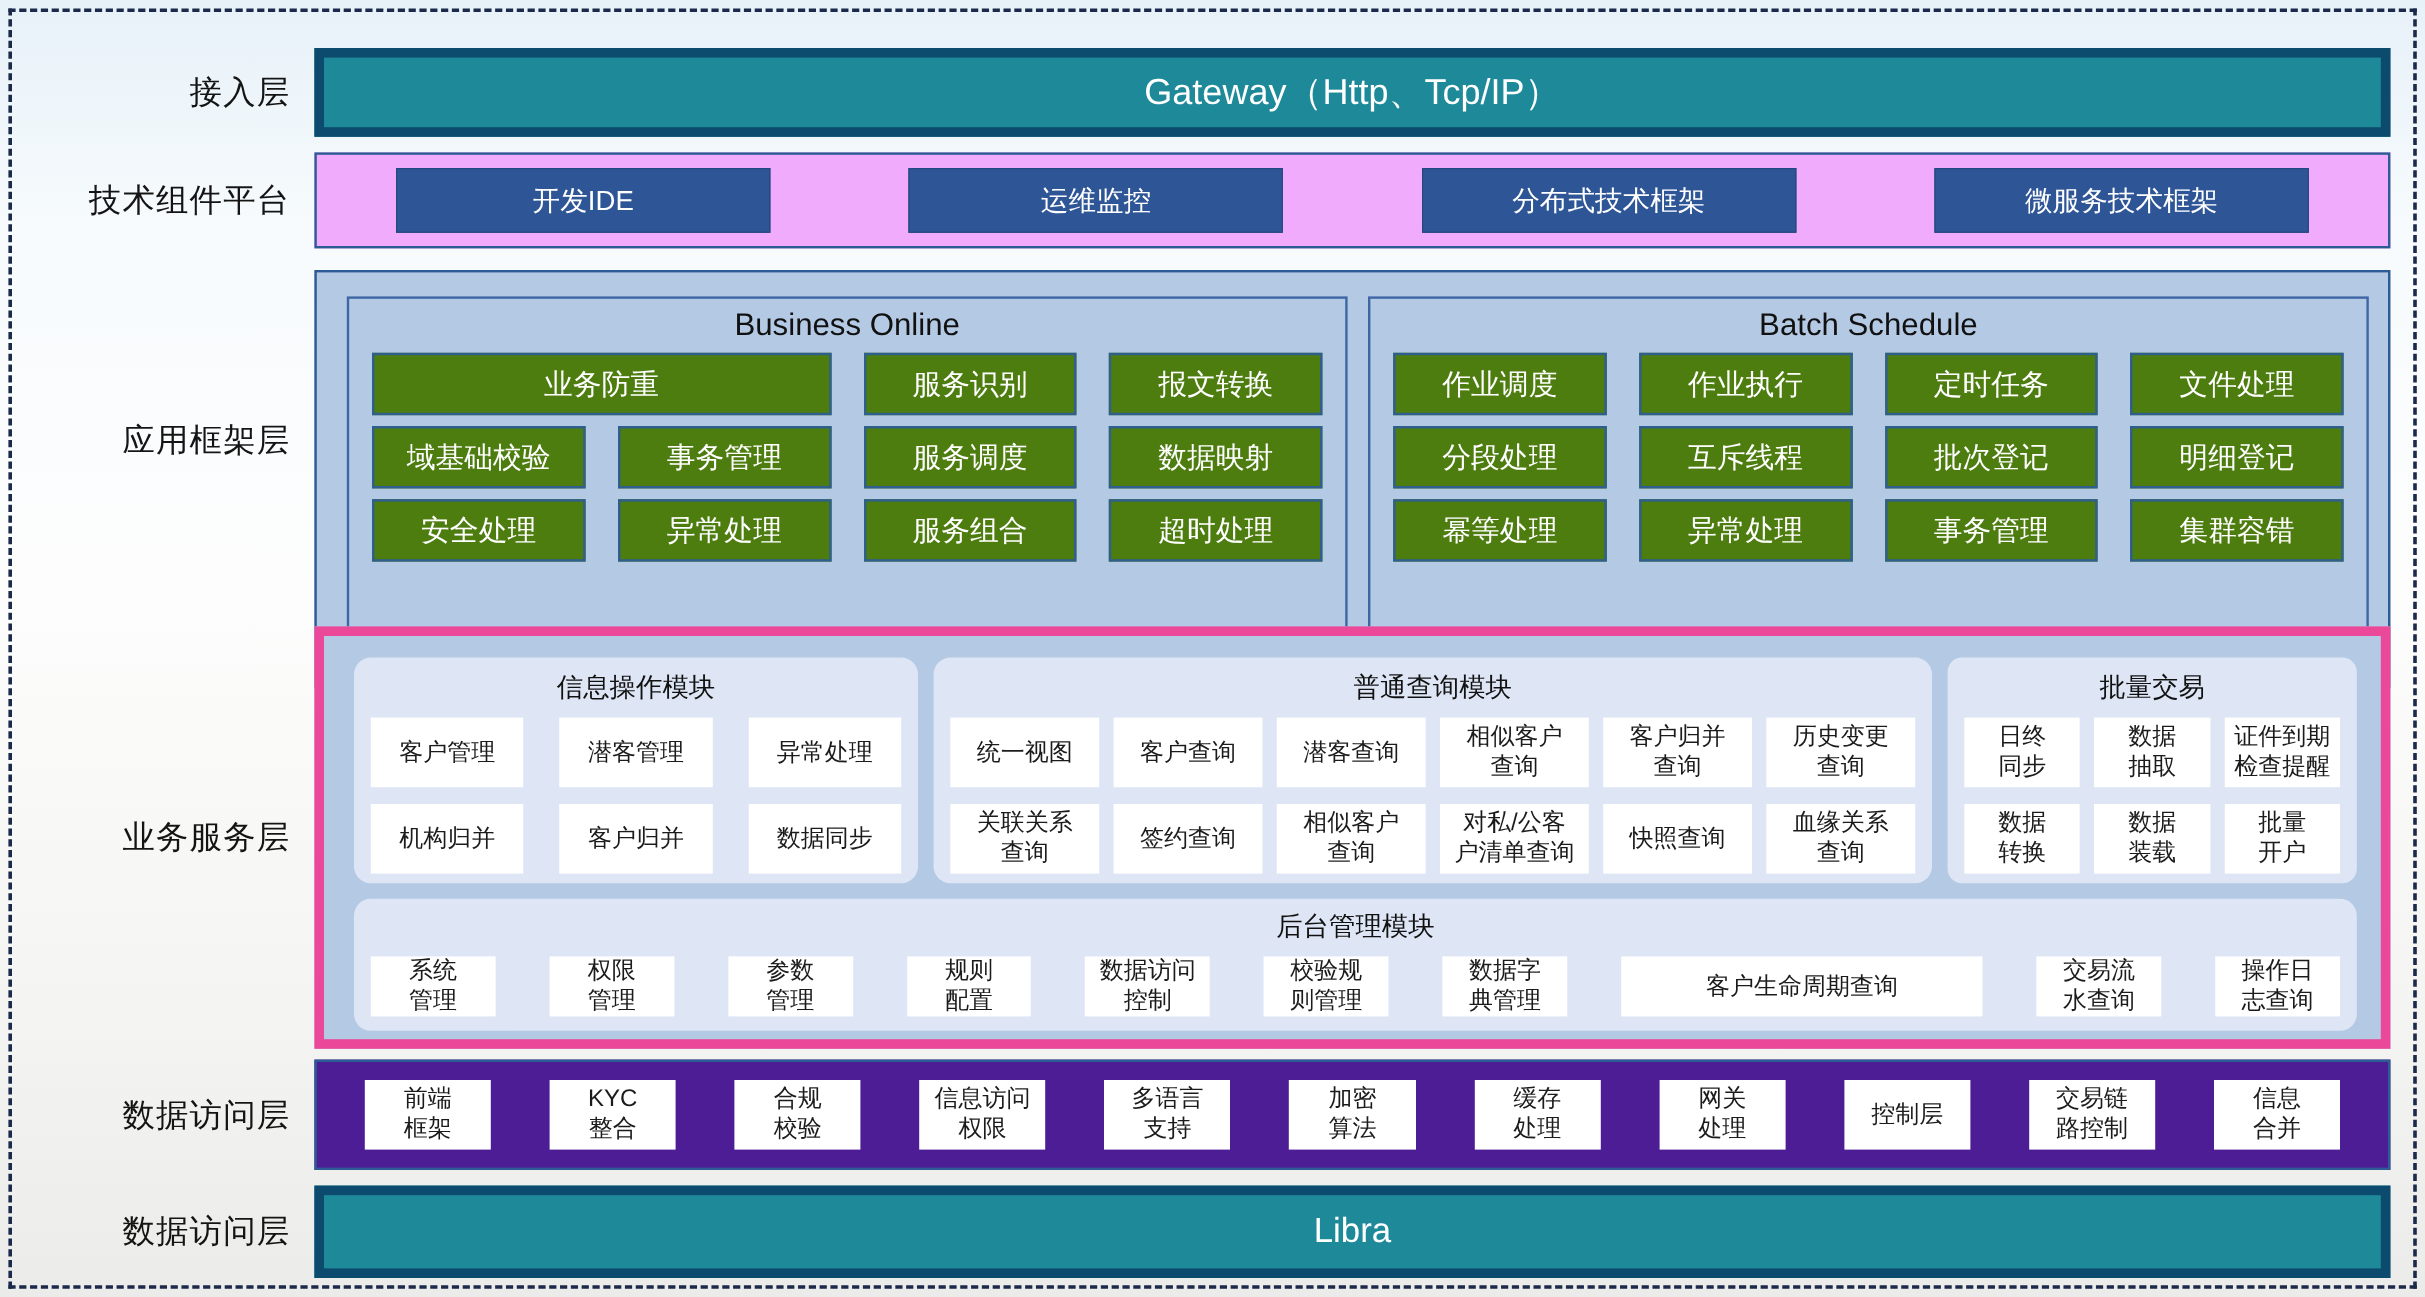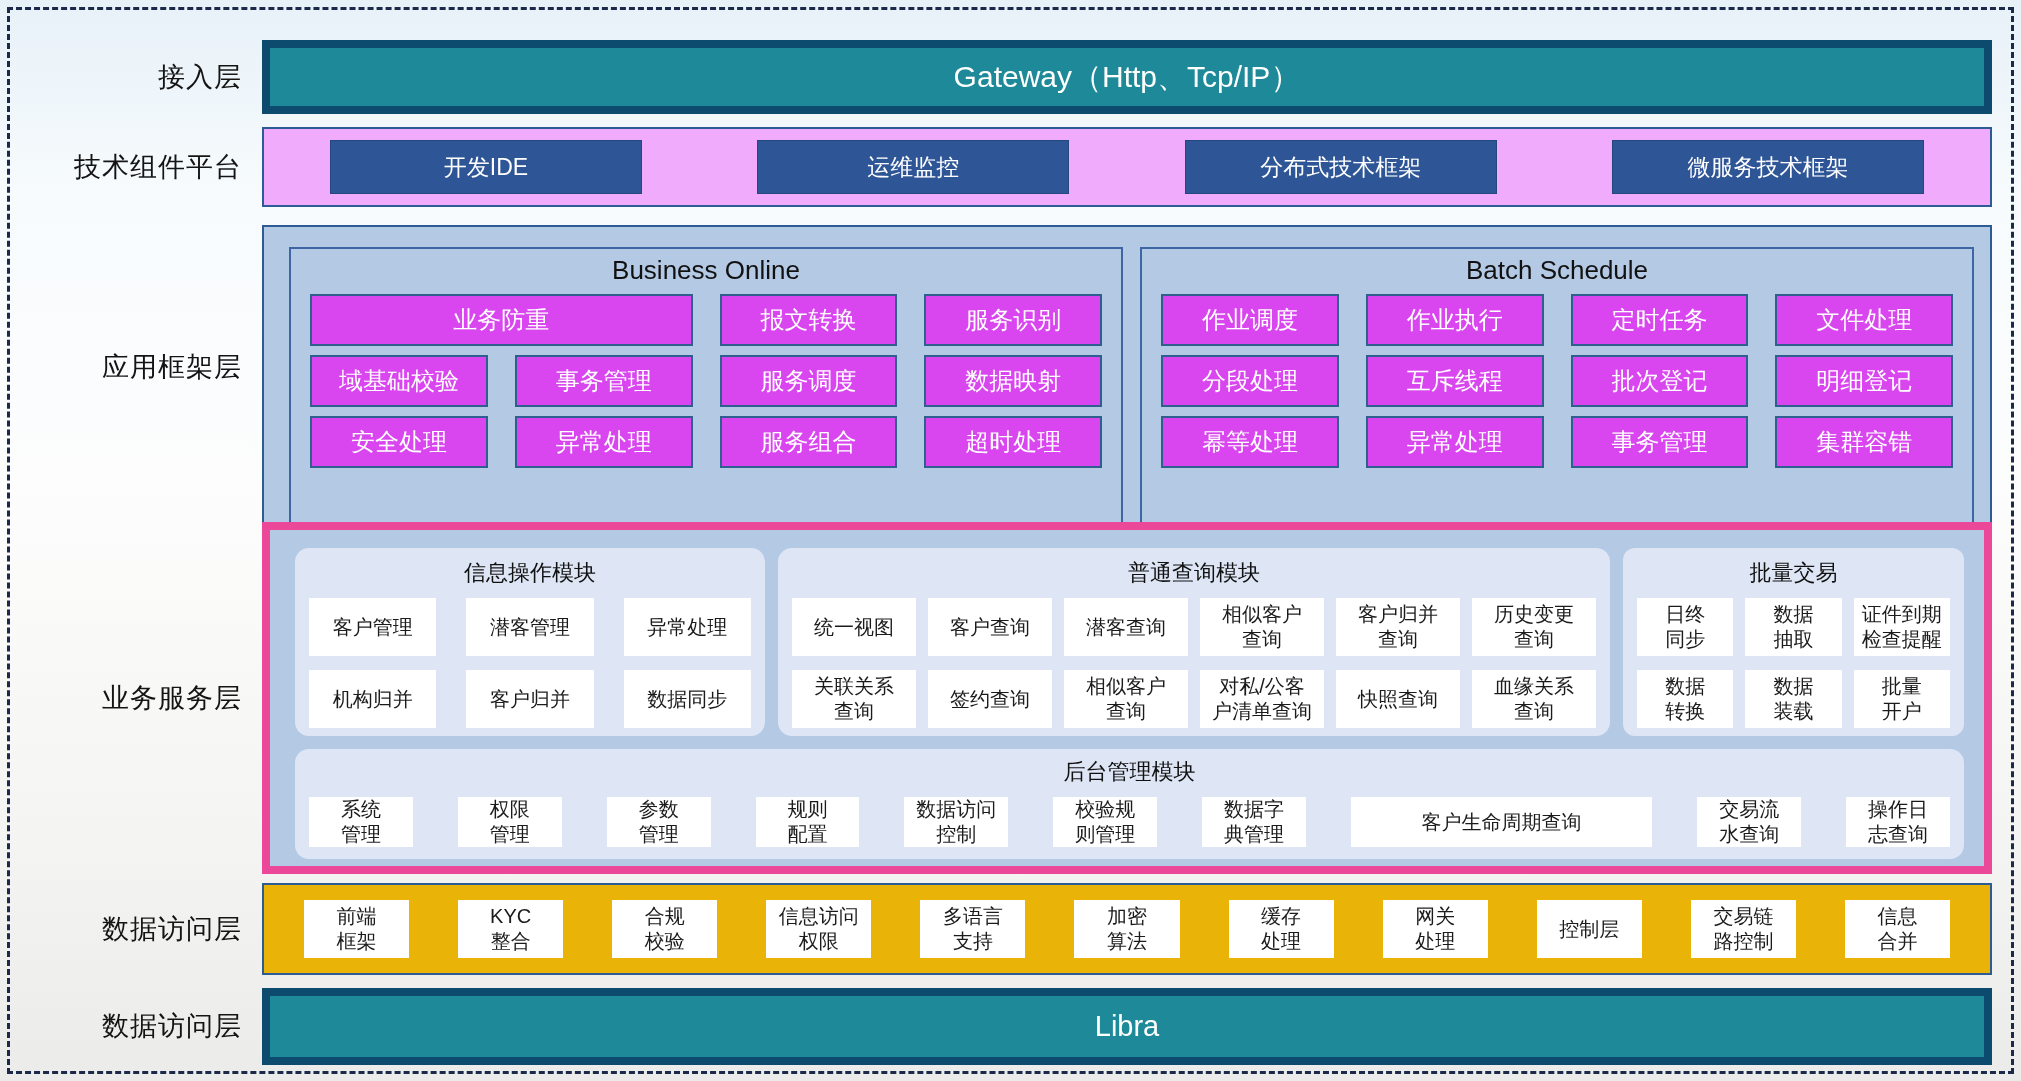--- a/index.html
+++ b/index.html
@@ -26,21 +26,21 @@
   
   .row-tech{top:127px;height:80px;background:#f0abfc;border:2px solid #2d5c94;display:flex;align-items:center;justify-content:space-between;padding:0 66px;}
   .tech-chip{width:310px;height:52px;background:#2e5596;border:1px solid #24477e;color:#fff;font-size:23px;display:flex;align-items:center;justify-content:center;}
 
   
   .row-appfw{top:225px;height:348px;background:#b4c9e4;border:2px solid #2d5c94;display:flex;gap:17px;padding:20px 16px 26px 25px;}
   .fw-panel{flex:1;border:2px solid #3e66a4;padding:4px 19px 12px;display:flex;flex-direction:column;box-sizing:border-box;}
   .fw-title{text-align:center;font-size:26px;color:#111;margin:2px 0 8px;}
   .fw-grid{display:grid;grid-template-columns:repeat(4,1fr);column-gap:27px;margin-bottom:9px;}
   .fw-grid:last-child{margin-bottom:0;}
-  .fw-grid > div{height:52px;background:#d946ef;border:2px solid #2f5f8f;color:#fff;font-size:24px;display:flex;align-items:center;justify-content:center;box-sizing:border-box;}
+  .fw-grid > div{height:52px;background:#4d7c0f;border:2px solid #2f5f8f;color:#fff;font-size:24px;display:flex;align-items:center;justify-content:center;box-sizing:border-box;}
   .span2 > div:first-child{grid-column:span 2;}
 
   
   .row-bizsvc{top:522px;height:352px;background:#b4c9e4;border:8px solid #ec4899;padding:18px 20px 10px 25px;display:flex;flex-direction:column;}
   .svc-top{display:flex;gap:13px;height:202px;}
   .lite-panel{background:#dee6f5;border-radius:14px;padding:8px 14px;box-sizing:border-box;}
   .svc-title{text-align:center;font-size:22px;color:#111;margin:2px 0 10px;}
   .panel-info{width:470px;}
   .panel-query{width:832px;}
   .panel-trade{flex:1;border-radius:12px;}
@@ -49,21 +49,21 @@
   .g3w{grid-template-columns:repeat(3,1fr);column-gap:30px;}
   .g6{grid-template-columns:repeat(6,1fr);column-gap:12px;}
   .g3n{grid-template-columns:repeat(3,1fr);column-gap:12px;}
   .chip, .chip-grid > div{background:#ffffff;color:#1b1b1b;font-size:20px;line-height:1.25;display:flex;align-items:center;justify-content:center;text-align:center;white-space:pre-line;height:58px;}
   .panel-backend{flex:1;margin-top:13px;display:flex;flex-direction:column;padding:6px 14px 12px;}
   .backend-row{display:flex;gap:45px;flex:1;}
   .backend-row > div{flex:1;background:#fff;color:#1b1b1b;font-size:20px;line-height:1.25;display:flex;align-items:center;justify-content:center;text-align:center;white-space:pre-line;}
   .backend-row > div:nth-child(8){flex:2.9;}
 
   
-  .row-bottom{top:883px;height:92px;background:#eab308;border:2px solid #2d5c94;display:flex;gap:49px;padding:15px 40px;}
+  .row-bottom{top:883px;height:92px;background:#4c1d95;border:2px solid #2d5c94;display:flex;gap:49px;padding:15px 40px;}
   .row-bottom > div{flex:1;background:#fff;color:#1b1b1b;font-size:20px;line-height:1.25;display:flex;align-items:center;justify-content:center;text-align:center;white-space:pre-line;}
 </style>
 </head>
 <body>
 
 <div id="canvas">
 
   <div class="layer-label" style="top:59px">接入层</div>
   <div class="layer-label" style="top:149px">技术组件平台</div>
   <div class="layer-label" style="top:349px">应用框架层</div>
@@ -78,22 +78,22 @@
       <div class="tech-chip">运维监控</div>
       <div class="tech-chip">分布式技术框架</div>
       <div class="tech-chip">微服务技术框架</div>
     </div>
 
   <div class="crow row-appfw">
     <div class="fw-panel">
       <div class="fw-title">Business Online</div>
       <div class="fw-grid span2">
           <div>业务防重</div>
+          <div>服务识别</div>
           <div>报文转换</div>
-          <div>服务识别</div>
         </div>
       <div class="fw-grid">
           <div>域基础校验</div>
           <div>事务管理</div>
           <div>服务调度</div>
           <div>数据映射</div>
         </div>
       <div class="fw-grid">
           <div>安全处理</div>
           <div>异常处理</div>

